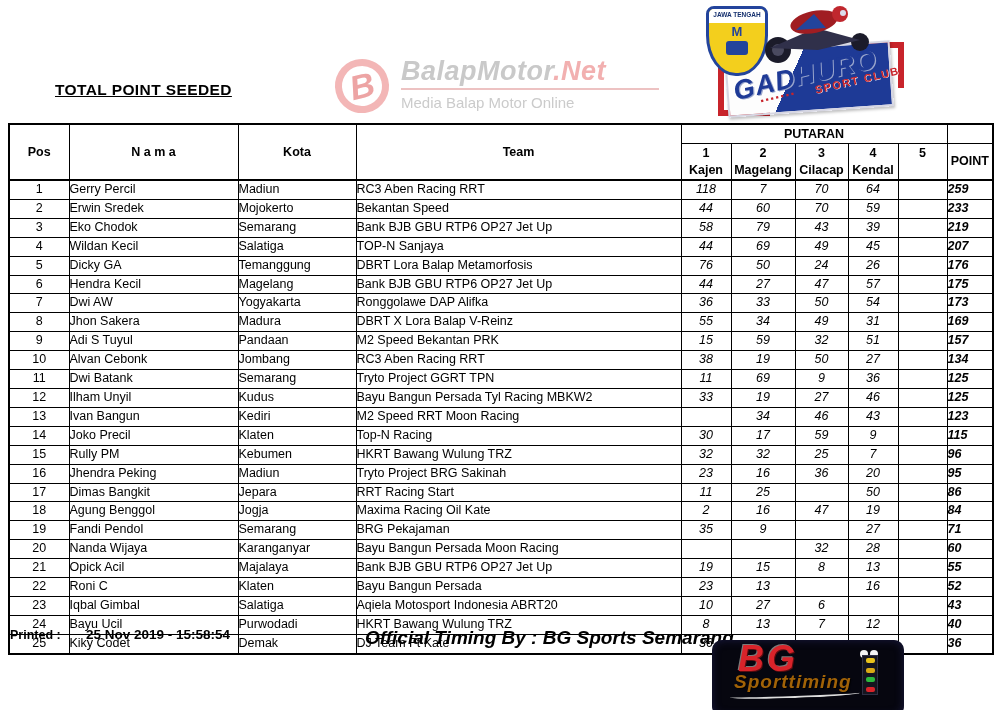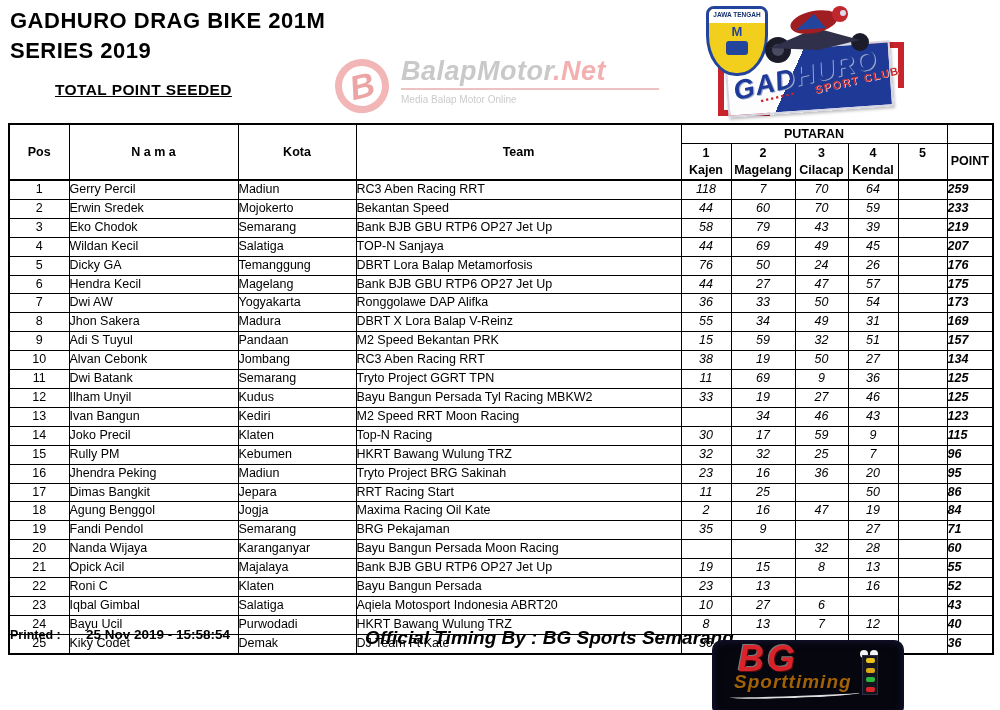--- a/index.html
+++ b/index.html
@@ -12,21 +12,21 @@
 
   
   .watermark { position:absolute; left:333px; top:56px; width:335px; height:66px; }
   .wm-b { position:absolute; left:2px; top:3px; width:54px; height:54px; border:7px solid #f3b6b6; border-radius:50%;
           transform:rotate(-14deg); text-align:center; }
   .wm-b span { font-weight:bold; font-style:italic; font-size:34px; line-height:40px; color:#eda4a4; }
   .wm-text { position:absolute; left:68px; top:0; }
   .wm-brand { font-size:27px; font-weight:bold; font-style:italic; color:#c9c9c9; letter-spacing:.5px; white-space:nowrap; }
   .wm-brand .net { color:#f2b0b0; }
   .wm-line { width:258px; height:2px; background:#edc2c2; margin-top:1px; }
-  .wm-tagline { font-size:10px; color:#cbcbcb; margin-top:4px; }
+  .wm-tagline { font-size:15px; color:#cbcbcb; margin-top:4px; }
 
   
   .glogo { position:absolute; left:700px; top:4px; width:208px; height:118px; }
   .g-frame-br { position:absolute; left:18px; top:60px; width:52px; height:52px; border-left:6px solid #c8242b; border-bottom:6px solid #c8242b; z-index:1; }
   .g-frame-tr { position:absolute; right:4px; top:38px; width:46px; height:46px; border-right:6px solid #c8242b; border-top:6px solid #c8242b; z-index:1; }
   .g-band { position:absolute; left:26px; top:42px; width:166px; height:66px; background:linear-gradient(118deg,#fdfdfd 40%,#1e3a96 40%);
             border:2px solid #d6d6e2; transform:rotate(-4deg); z-index:2; box-shadow:1px 2px 3px rgba(0,0,0,.25); }
   .g-name { position:absolute; left:6px; top:14px; transform:rotate(-13deg); font-weight:bold; font-style:italic; font-size:27px;
             letter-spacing:1px; color:#1e3a96; text-shadow:1px 1px 0 #9aa6cc; white-space:nowrap; }
   .g-dashes { position:absolute; left:34px; top:46px; transform:rotate(-13deg); color:#c8242b; font-size:9px; letter-spacing:2px; }
@@ -75,24 +75,20 @@
                  display:flex; flex-direction:column; align-items:center; justify-content:space-around; }
   .tree .stack i { display:block; width:9px; height:5px; border-radius:2px; }
   .lamp-amber1 { background:#e8c21c; } .lamp-amber2 { background:#d9a915; }
   .lamp-green { background:#2db83d; } .lamp-red { background:#d8232a; }
 </style>
 </head>
 <body>
 
 <div class="page">
 
-  <div class="title">
-    <div>GADHURO DRAG BIKE 201M</div>
-    <div>SERIES 2019</div>
-  </div>
   <div class="subtitle">TOTAL POINT SEEDED</div>
 
   <div class="watermark">
     <div class="wm-b"><span>B</span></div>
     <div class="wm-text">
       <div class="wm-brand"><span>BalapMotor</span><span class="net">.Net</span></div>
       <div class="wm-line"></div>
       <div class="wm-tagline">Media Balap Motor Online</div>
     </div>
   </div>

